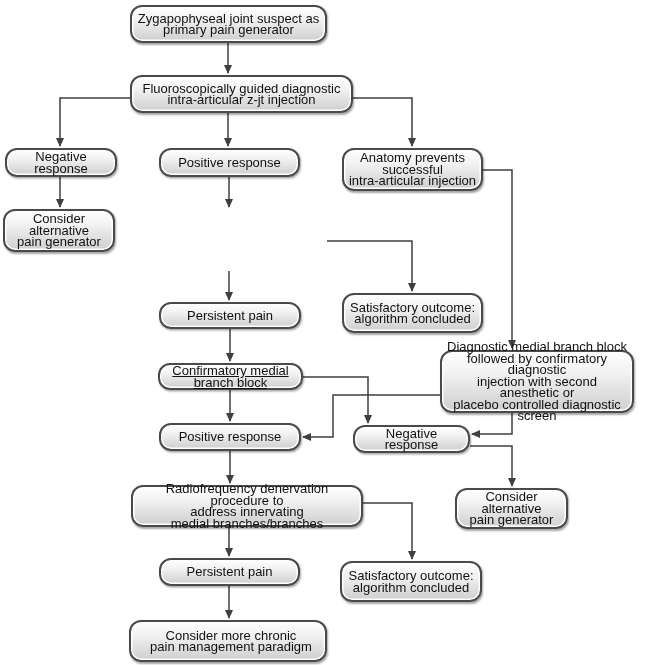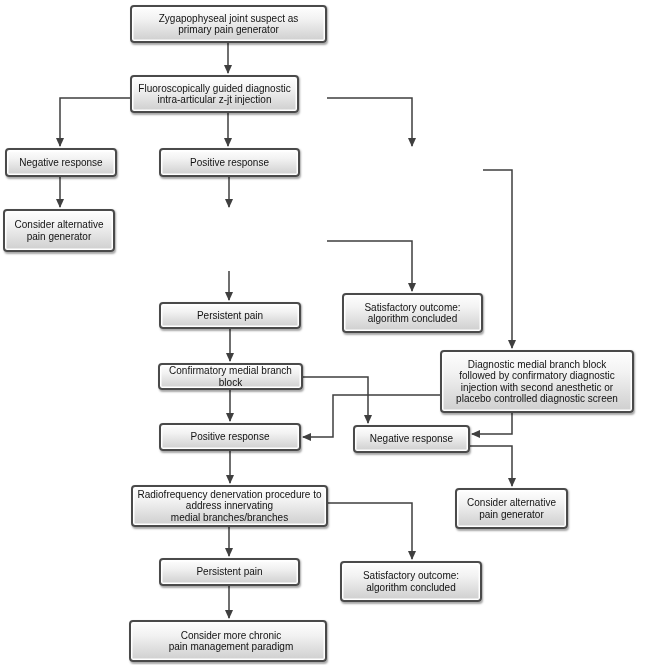--- a/index.html
+++ b/index.html
@@ -22,45 +22,45 @@
     pointer-events: none;
   }
   .node {
     position: absolute;
     box-sizing: border-box;
     display: flex;
     align-items: center;
     justify-content: center;
     text-align: center;
     white-space: pre-line;
-    font-size: 10px;
+    font-size: 13px;
     line-height: 11.5px;
     color: #111111;
     border: 2px solid #4a4a4a;
-    border-radius: 4px;
+    border-radius: 12px;
     background: linear-gradient(to bottom, #fefefe 0%, #f2f2f2 35%, #dcdcdc 75%, #cfcfcf 100%);
     box-shadow: inset 0 0 0 1.5px #ffffff, 1px 1.5px 2px rgba(0,0,0,0.35);
     padding: 2px 4px;
   }
   
   .n-suspect       { left:130px; top:5px;   width:197px; height:38px; }
-  .n-fluoro        { left:130px; top:75px;  width:169px; height:38px; }
+  .n-fluoro        { left:130px; top:75px;  width:223px; height:38px; }
   .n-negative1     { left:5px;   top:148px; width:112px; height:29px; }
   .n-positive1     { left:159px; top:148px; width:141px; height:29px; }
   .n-anatomy       { left:342px; top:148px; width:141px; height:43px; }
   .n-consider1     { left:3px;   top:209px; width:112px; height:43px; }
   .n-therapeutic   { left:130px; top:209px; width:197px; height:62px; }
   .n-persistent1   { left:159px; top:302px; width:142px; height:27px; }
   .n-satisfactory1 { left:342px; top:293px; width:141px; height:40px; }
   .n-diagnostic    { left:440px; top:350px; width:194px; height:63px; }
-  .n-confirmatory  { left:158px; top:363px; width:145px; height:27px; }
+  .n-confirmatory  { left:158px; top:363px; width:145px; height:27px;text-decoration:underline; }
   .n-positive2     { left:159px; top:423px; width:142px; height:28px; }
   .n-negative2     { left:353px; top:425px; width:117px; height:28px; }
   .n-consider2     { left:455px; top:488px; width:113px; height:41px; }
-  .n-radiofrequency{ left:131px; top:485px; width:197px; height:42px; }
+  .n-radiofrequency{ left:131px; top:485px; width:232px; height:42px; }
   .n-persistent2   { left:159px; top:558px; width:141px; height:28px; }
   .n-satisfactory2 { left:340px; top:561px; width:142px; height:41px; }
   .n-chronic       { left:129px; top:620px; width:198px; height:42px;padding-left:10px; }
 </style>
 </head>
 <body>
 
 <div class="canvas">
 
   <svg class="arrows" viewBox="0 0 650 665" xmlns="http://www.w3.org/2000/svg">
@@ -91,20 +91,22 @@
       <polyline points="229,586 229,618" marker-end="url(#ah)"></polyline>
     </g>
   </svg>
 
   <div class="node n-suspect">Zygapophyseal joint suspect as
 primary pain generator</div>
   <div class="node n-fluoro">Fluoroscopically guided diagnostic
 intra-articular z-jt injection</div>
   <div class="node n-negative1">Negative response</div>
   <div class="node n-positive1">Positive response</div>
+  <div class="node n-anatomy">Anatomy prevents successful
+intra-articular injection</div>
   <div class="node n-consider1">Consider alternative
 pain generator</div>
   <div class="node n-persistent1">Persistent pain</div>
   <div class="node n-satisfactory1">Satisfactory outcome:
 algorithm concluded</div>
   <div class="node n-diagnostic">Diagnostic medial branch block
 followed by confirmatory diagnostic
 injection with second anesthetic or
 placebo controlled diagnostic screen</div>
   <div class="node n-confirmatory">Confirmatory medial branch block</div>

